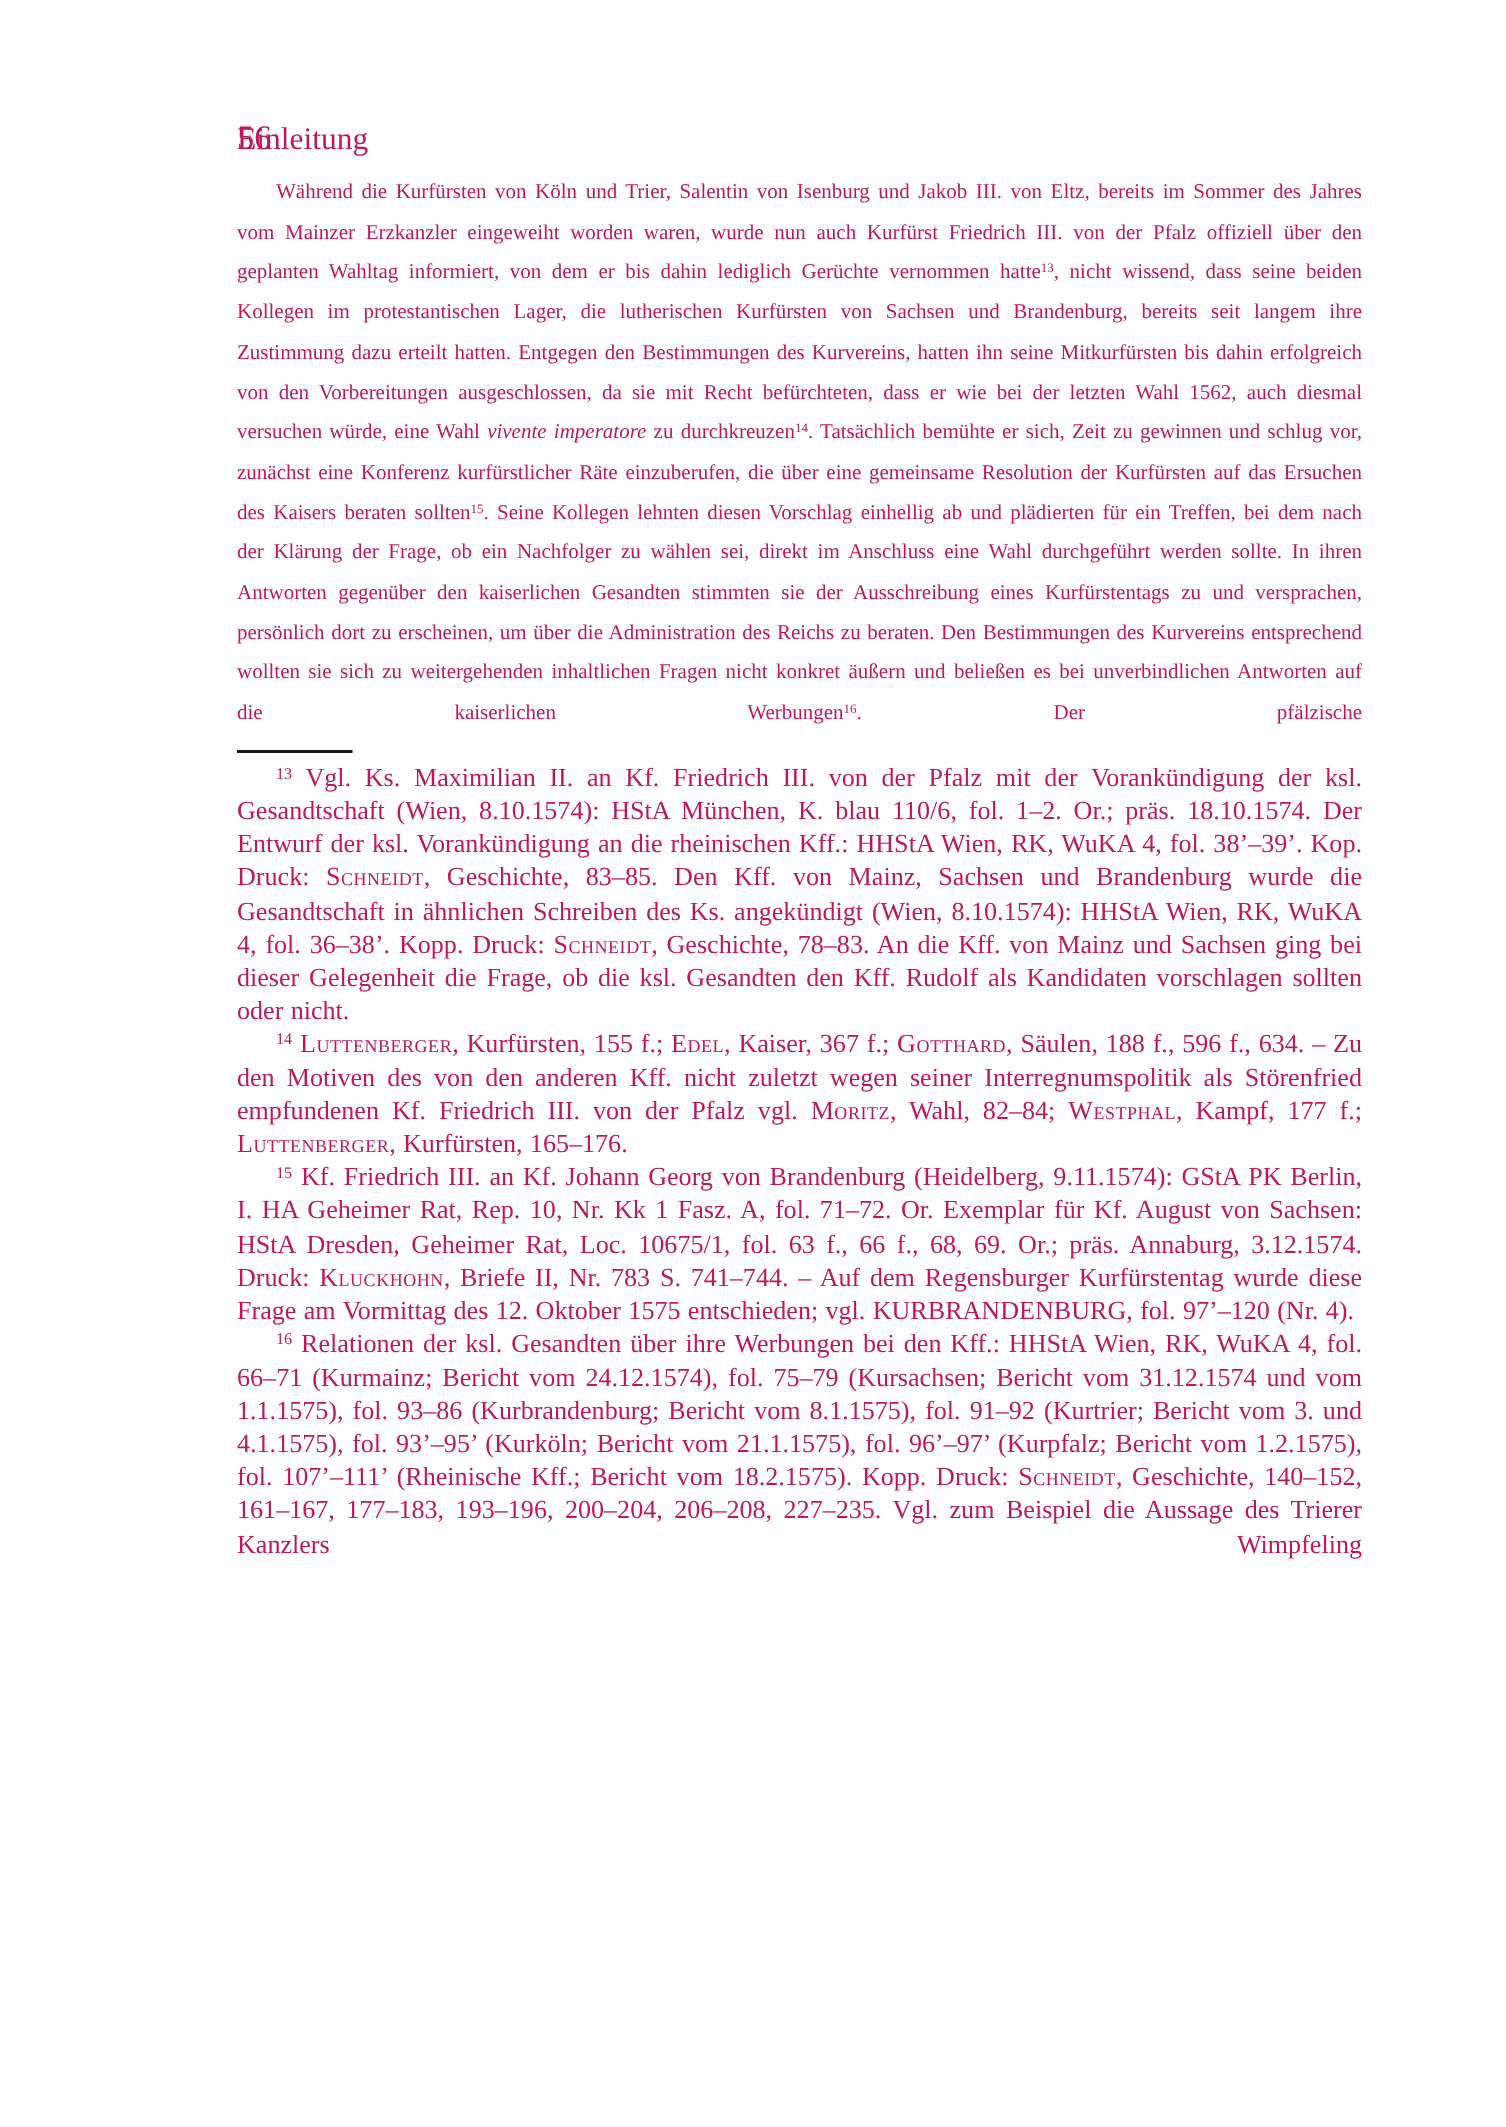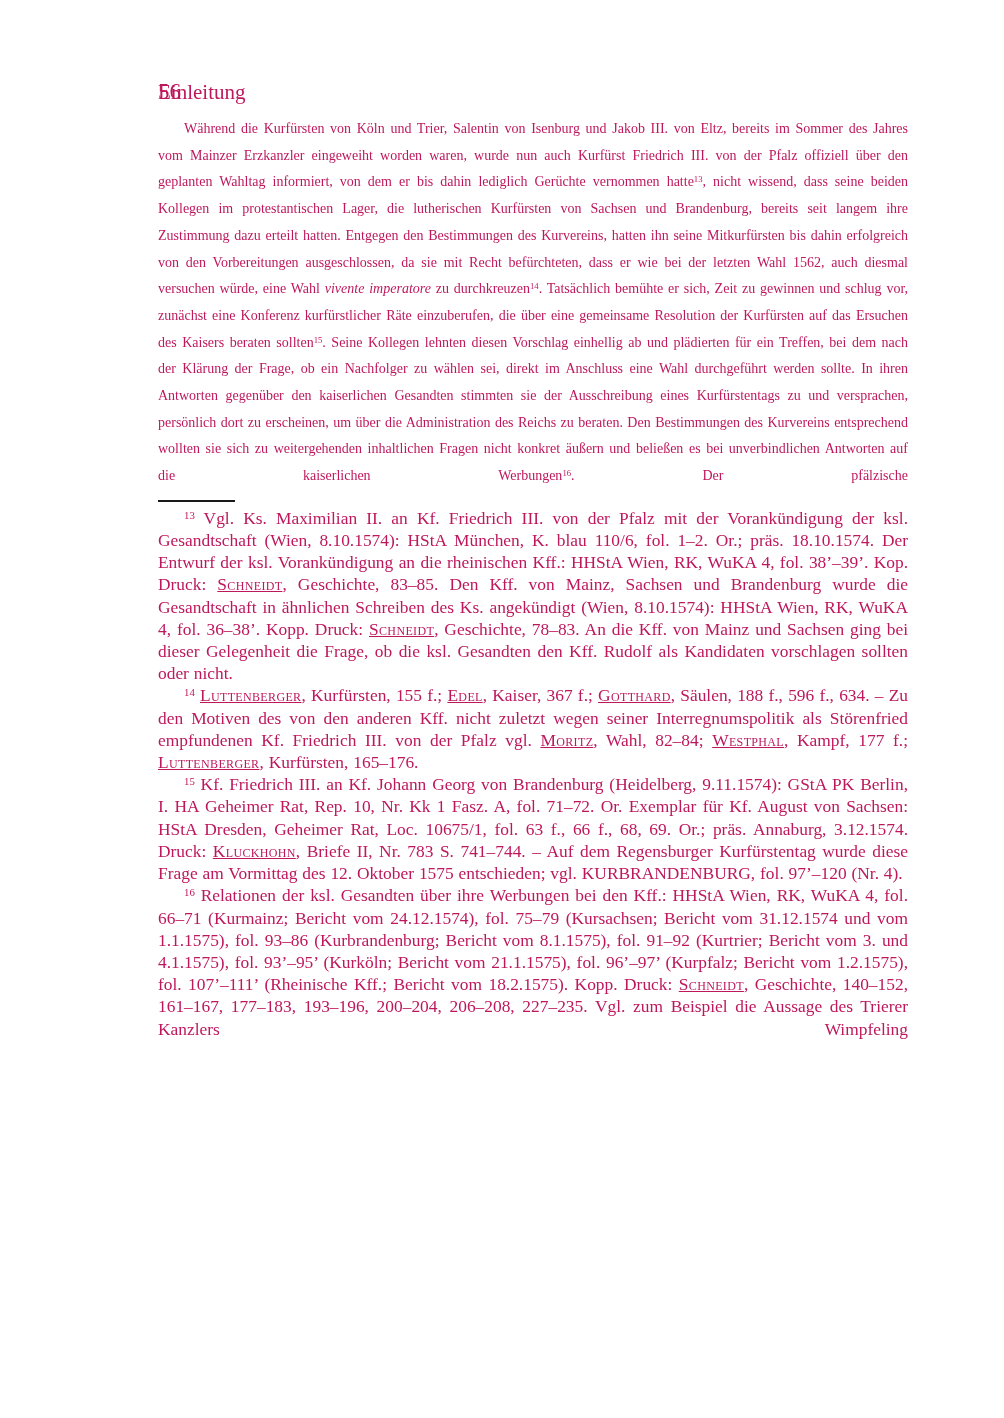--- a/index.html
+++ b/index.html
@@ -47,21 +47,20 @@
     text-indent: 26px;
     word-spacing: 0.06em;
   }
   .justify-last {
     text-align-last: justify;
   }
   em { font-style: italic; }
   .smallcaps {
     font-variant: small-caps;
     letter-spacing: 0.02em;
-    text-decoration: underline;
   }
   sup.fnref {
     font-size: 0.62em;
     line-height: 0;
     vertical-align: 0.45em;
   }
   .footnote-rule {
     width: 77px;
     height: 0;
     border-top: 2px solid #191919;

